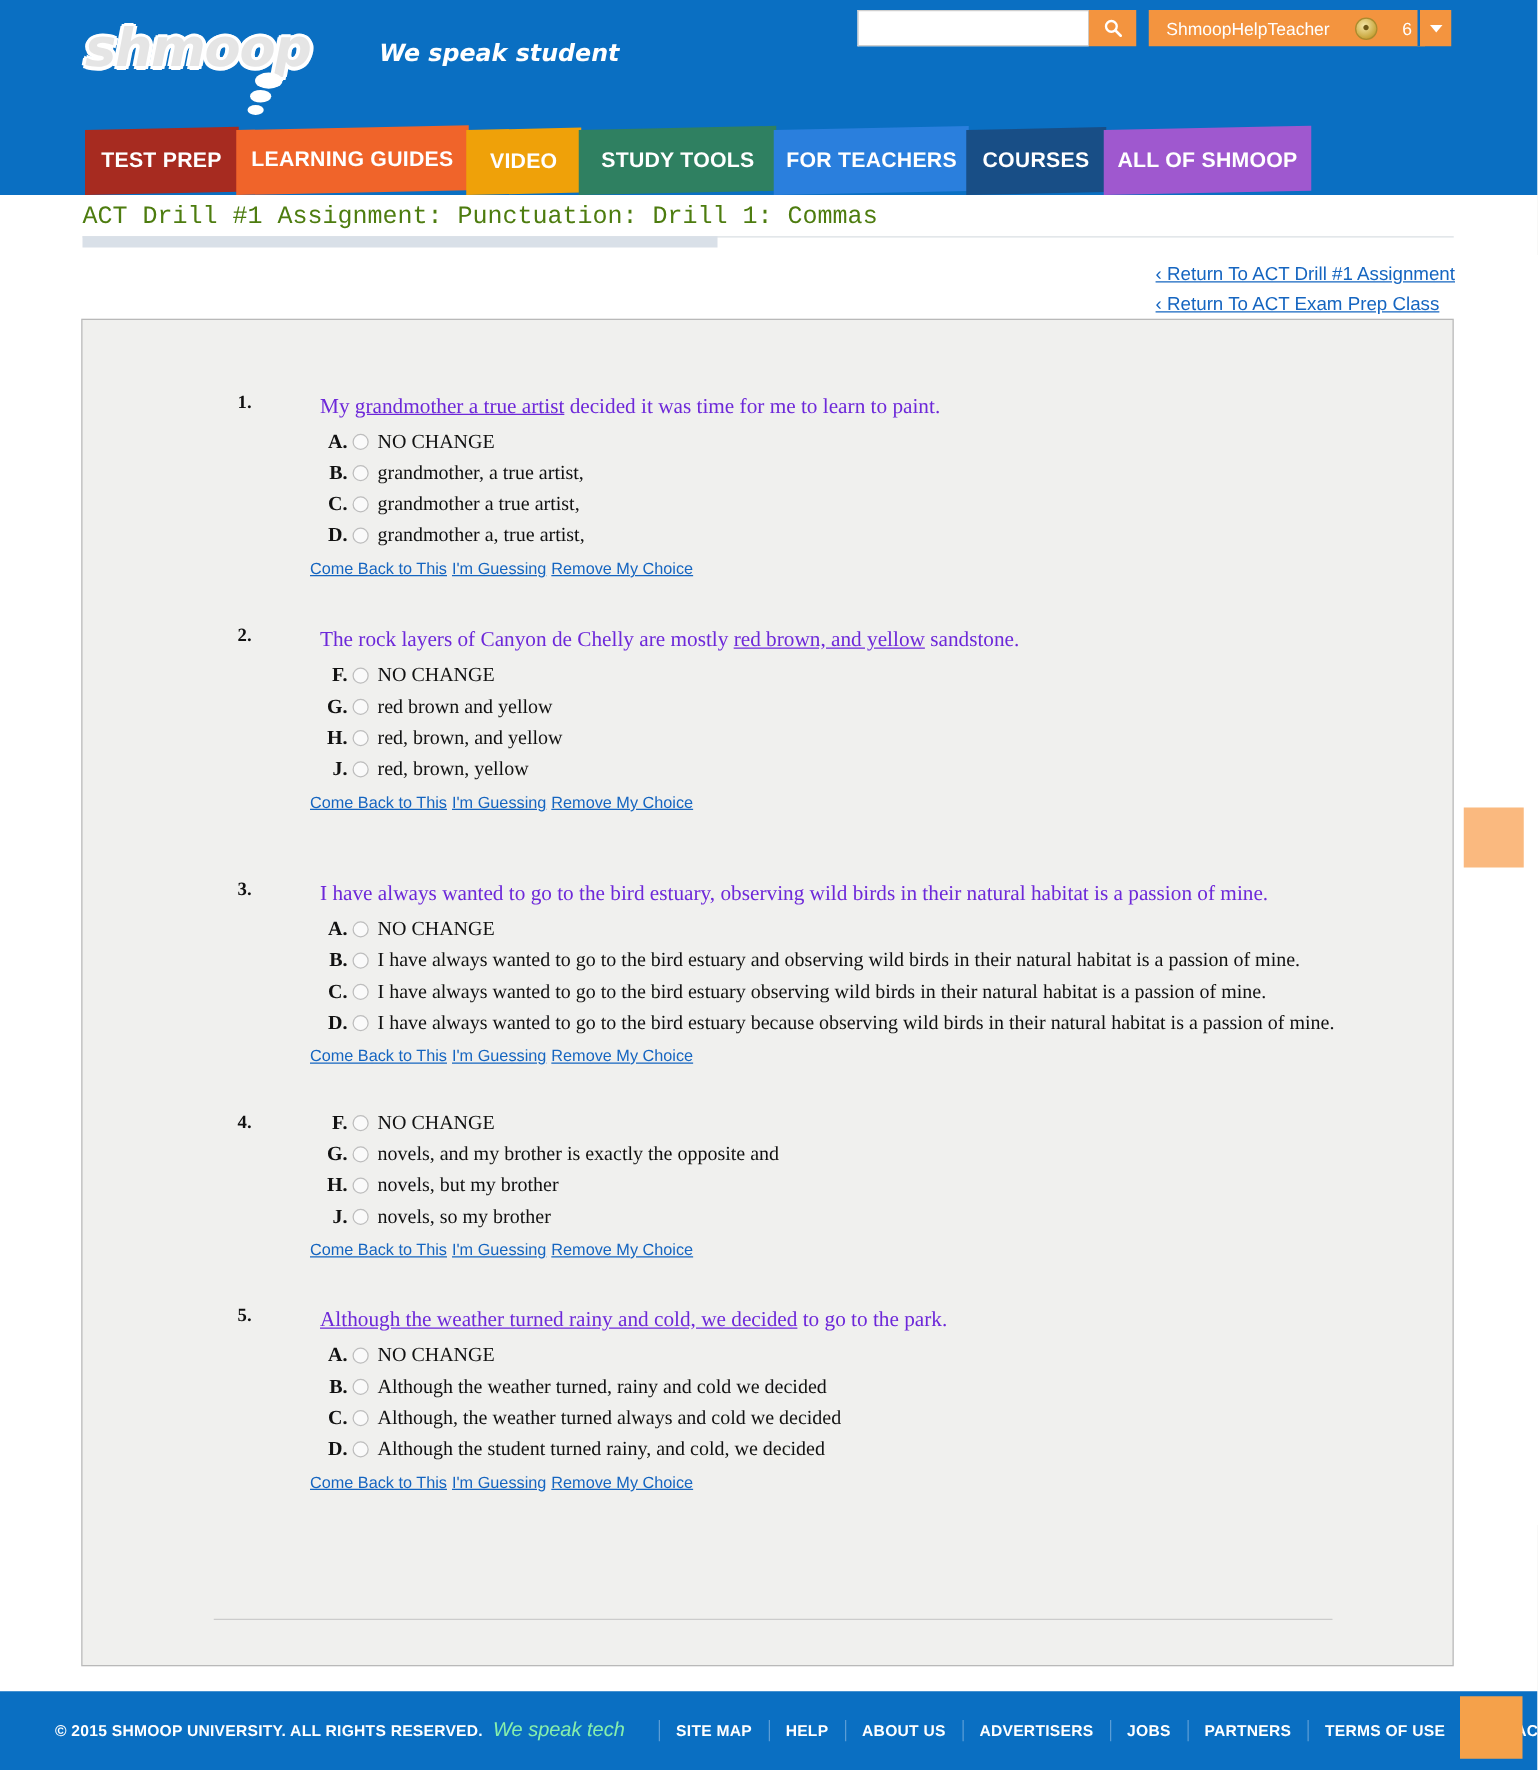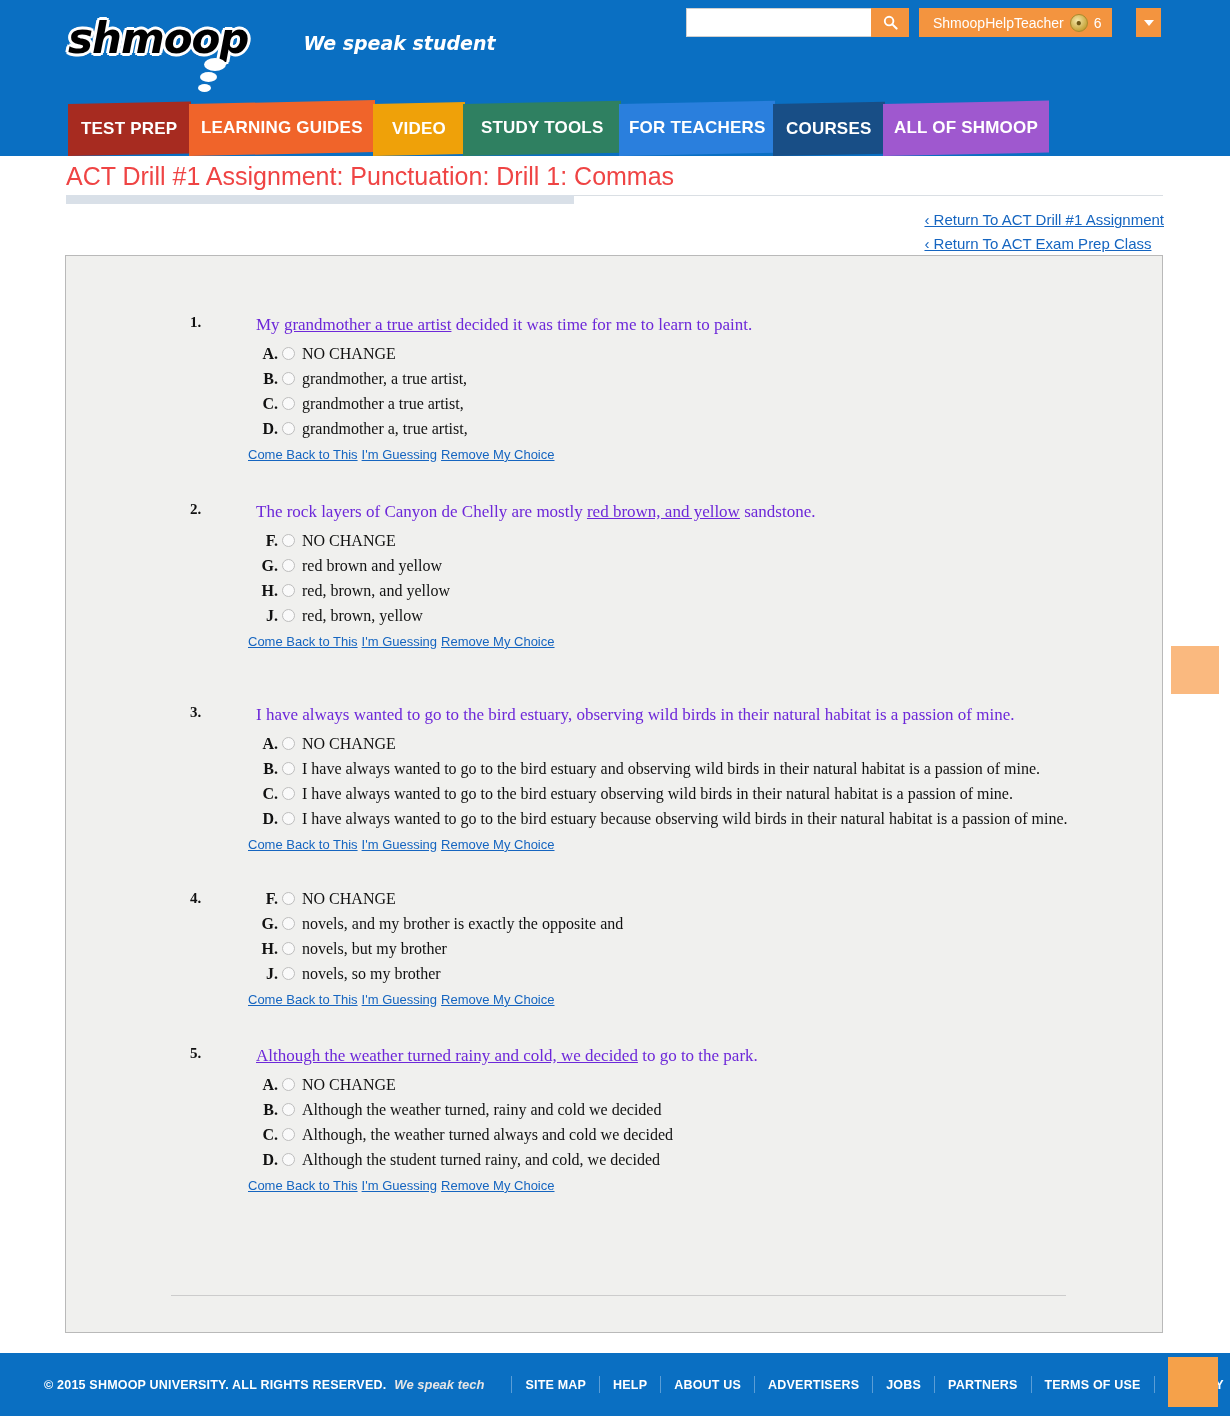--- a/index.html
+++ b/index.html
@@ -24,21 +24,21 @@
     left: 68px;
     top: 18px;
     display: flex;
     align-items: flex-end;
   }
   .logo-text {
     font-family: "DejaVu Sans", sans-serif;
     font-weight: bold;
     font-style: italic;
     font-size: 42px;
-    color: #000000;
+    color: #e5e5e5;
     letter-spacing: -1px;
     text-shadow:
       -2px -2px 0 #fff, 2px -2px 0 #fff, -2px 2px 0 #fff, 2px 2px 0 #fff,
       -3px 0 0 #fff, 3px 0 0 #fff, 0 -3px 0 #fff, 0 3px 0 #fff;
     line-height: 1;
   }
   .logo-bubbles {
     position: absolute;
     left: 130px;
     top: 40px;
@@ -92,21 +92,21 @@
 
   .user-badge {
     position: absolute;
     left: 919px;
     top: 8px;
     height: 29px;
     background: #f3943f;
     display: flex;
     align-items: center;
     padding: 0 10px 0 14px;
-    gap: 6px;
+    gap: 20px;
     cursor: pointer;
   }
   .user-name {
     color: #ffffff;
     font-size: 14px;
     white-space: nowrap;
   }
   .coin {
     width: 18px; height: 18px; border-radius: 50%;
     background: radial-gradient(circle at 40% 35%, #f5e6a8, #c8a63c 70%, #8f7420);
@@ -155,26 +155,26 @@
     font-size: 17px;
     letter-spacing: .2px;
     white-space: nowrap;
     cursor: pointer;
     padding: 0 4px;
   }
 
   
   .title-area { position: absolute; top: 156px; left: 0; width: 1230px; }
   .page-title {
-    font-size: 25px;
-    color: #ef4444;
+    font-size: 20px;
+    color: #4d7c0f;
     font-weight: normal;
     margin: 0;
     padding: 6px 0 4px 66px;
-    font-family: Liberation Sans, sans-serif;
+    font-family: Liberation Mono, monospace;
   }
   .title-rule-thin {
     height: 1px; background: #dadfe4; margin-left: 66px; width: 1097px;
     position: relative;
   }
   .title-rule-thick {
     position: absolute;
     left: 66px;
     top: 0px;
     width: 508px;
@@ -318,23 +318,23 @@
     padding-left: 44px;
   }
   .copy {
     color: #fff;
     font-size: 12.5px;
     font-weight: bold;
     letter-spacing: .2px;
     white-space: nowrap;
   }
   .wespeaktech {
-    color: #e5e5e5;
-    font-size: 13px;
-    font-weight: bold;
+    color: #86efac;
+    font-size: 16px;
+    font-weight: normal;
     font-style: italic;
     margin-left: 8px;
     white-space: nowrap;
   }
   .foot-links { display: flex; align-items: center; margin-left: 14px; }
   .foot-sep { width: 1px; height: 17px; background: #5a9dd6; margin: 0 13px; }
   .foot-link {
     color: #fff;
     font-size: 12.5px;
     font-weight: bold;

